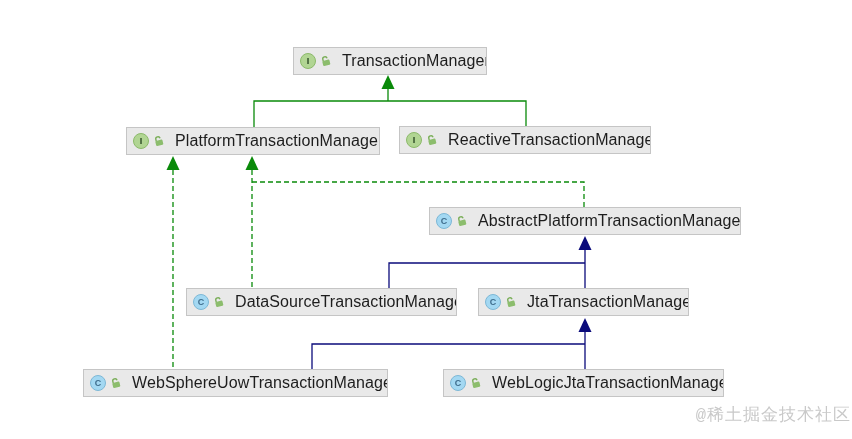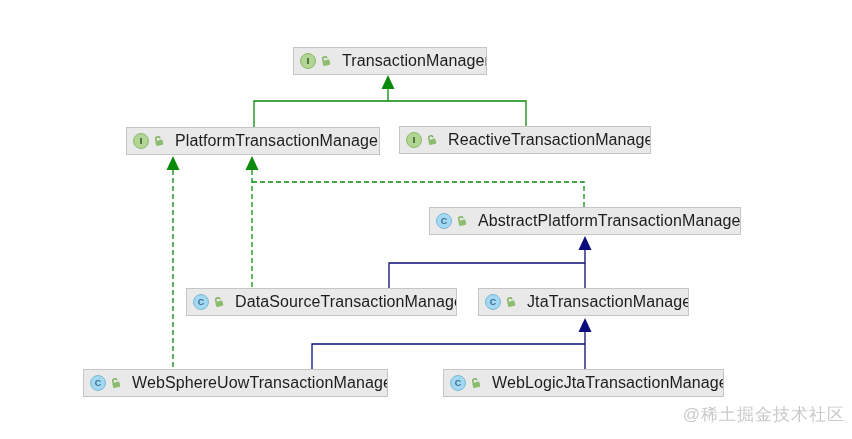--- a/index.html
+++ b/index.html
@@ -22,23 +22,23 @@
     display:inline-flex;align-items:center;justify-content:center;
     font-size:9px;font-weight:bold;line-height:1;
   }
   .kind-icon.iface{background:#b1d593;border:1px solid #8cba6a;color:#24421f;}
   .kind-icon.cls{background:#a3d8f2;border:1px solid #7db8d6;color:#3f6d8c;}
   .lock-icon{
     flex:0 0 auto;width:12px;height:12px;margin-left:4px;
     display:inline-flex;transform:rotate(-14deg);
   }
   .watermark{
-    position:absolute;right:7px;bottom:13px;
+    position:absolute;right:1px;bottom:13px;
     font-size:17px;color:#c9c9c9;letter-spacing:1px;
-    font-family:Liberation Sans, sans-serif;
+    font-family:Liberation Mono, monospace;
   }
   
   #n-tm  {left:293px;top:47px; width:194px;}
   #n-ptm {left:126px;top:127px;width:254px;}
   #n-rtm {left:399px;top:126px;width:252px;}
   #n-aptm{left:429px;top:207px;width:312px;}
   #n-dstm{left:186px;top:288px;width:271px;}
   #n-jtm {left:478px;top:288px;width:211px;}
   #n-wstm{left:83px; top:369px;width:305px;}
   #n-wltm{left:443px;top:369px;width:281px;}

